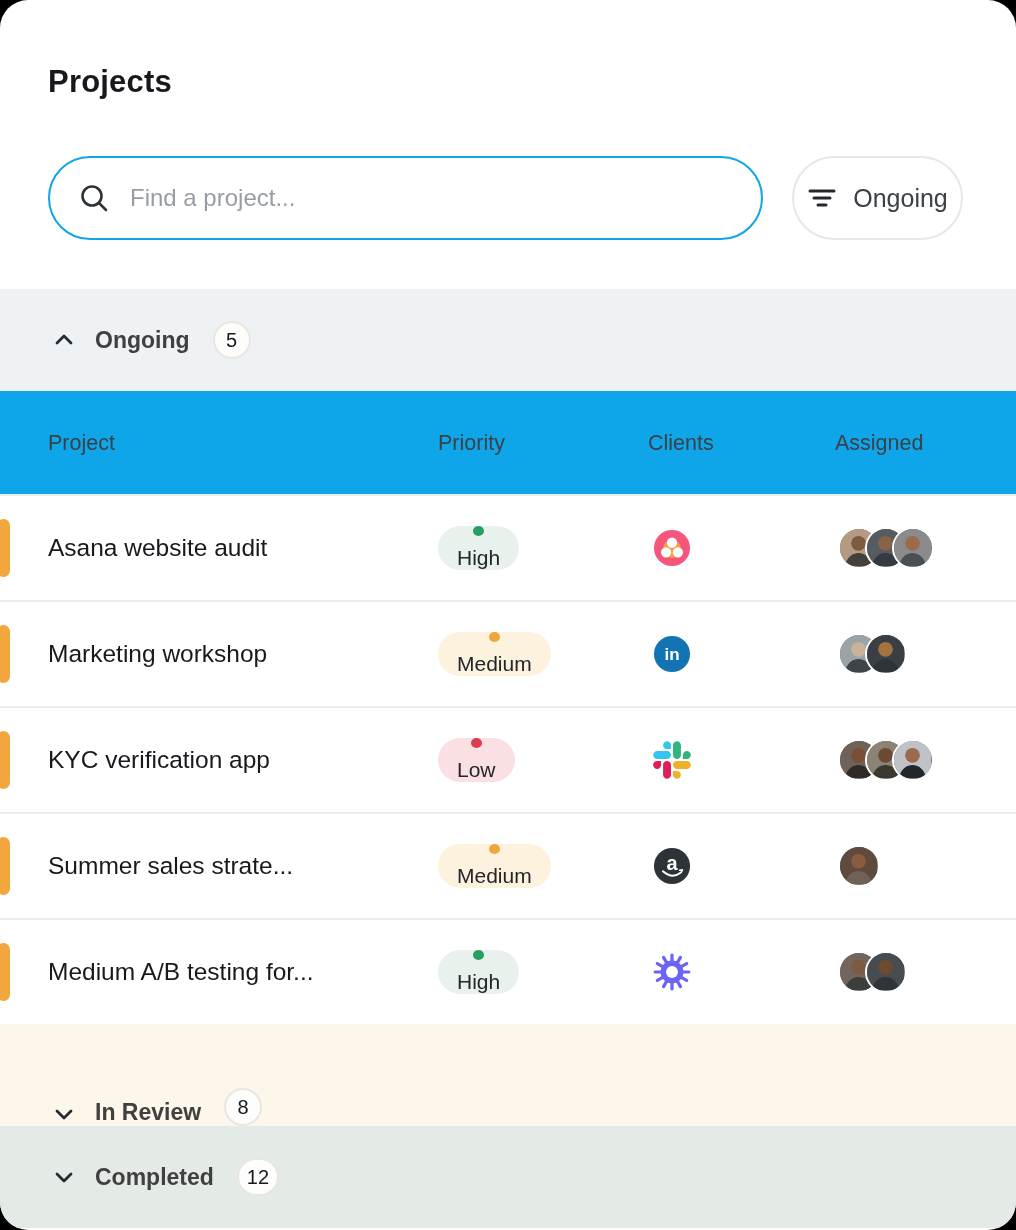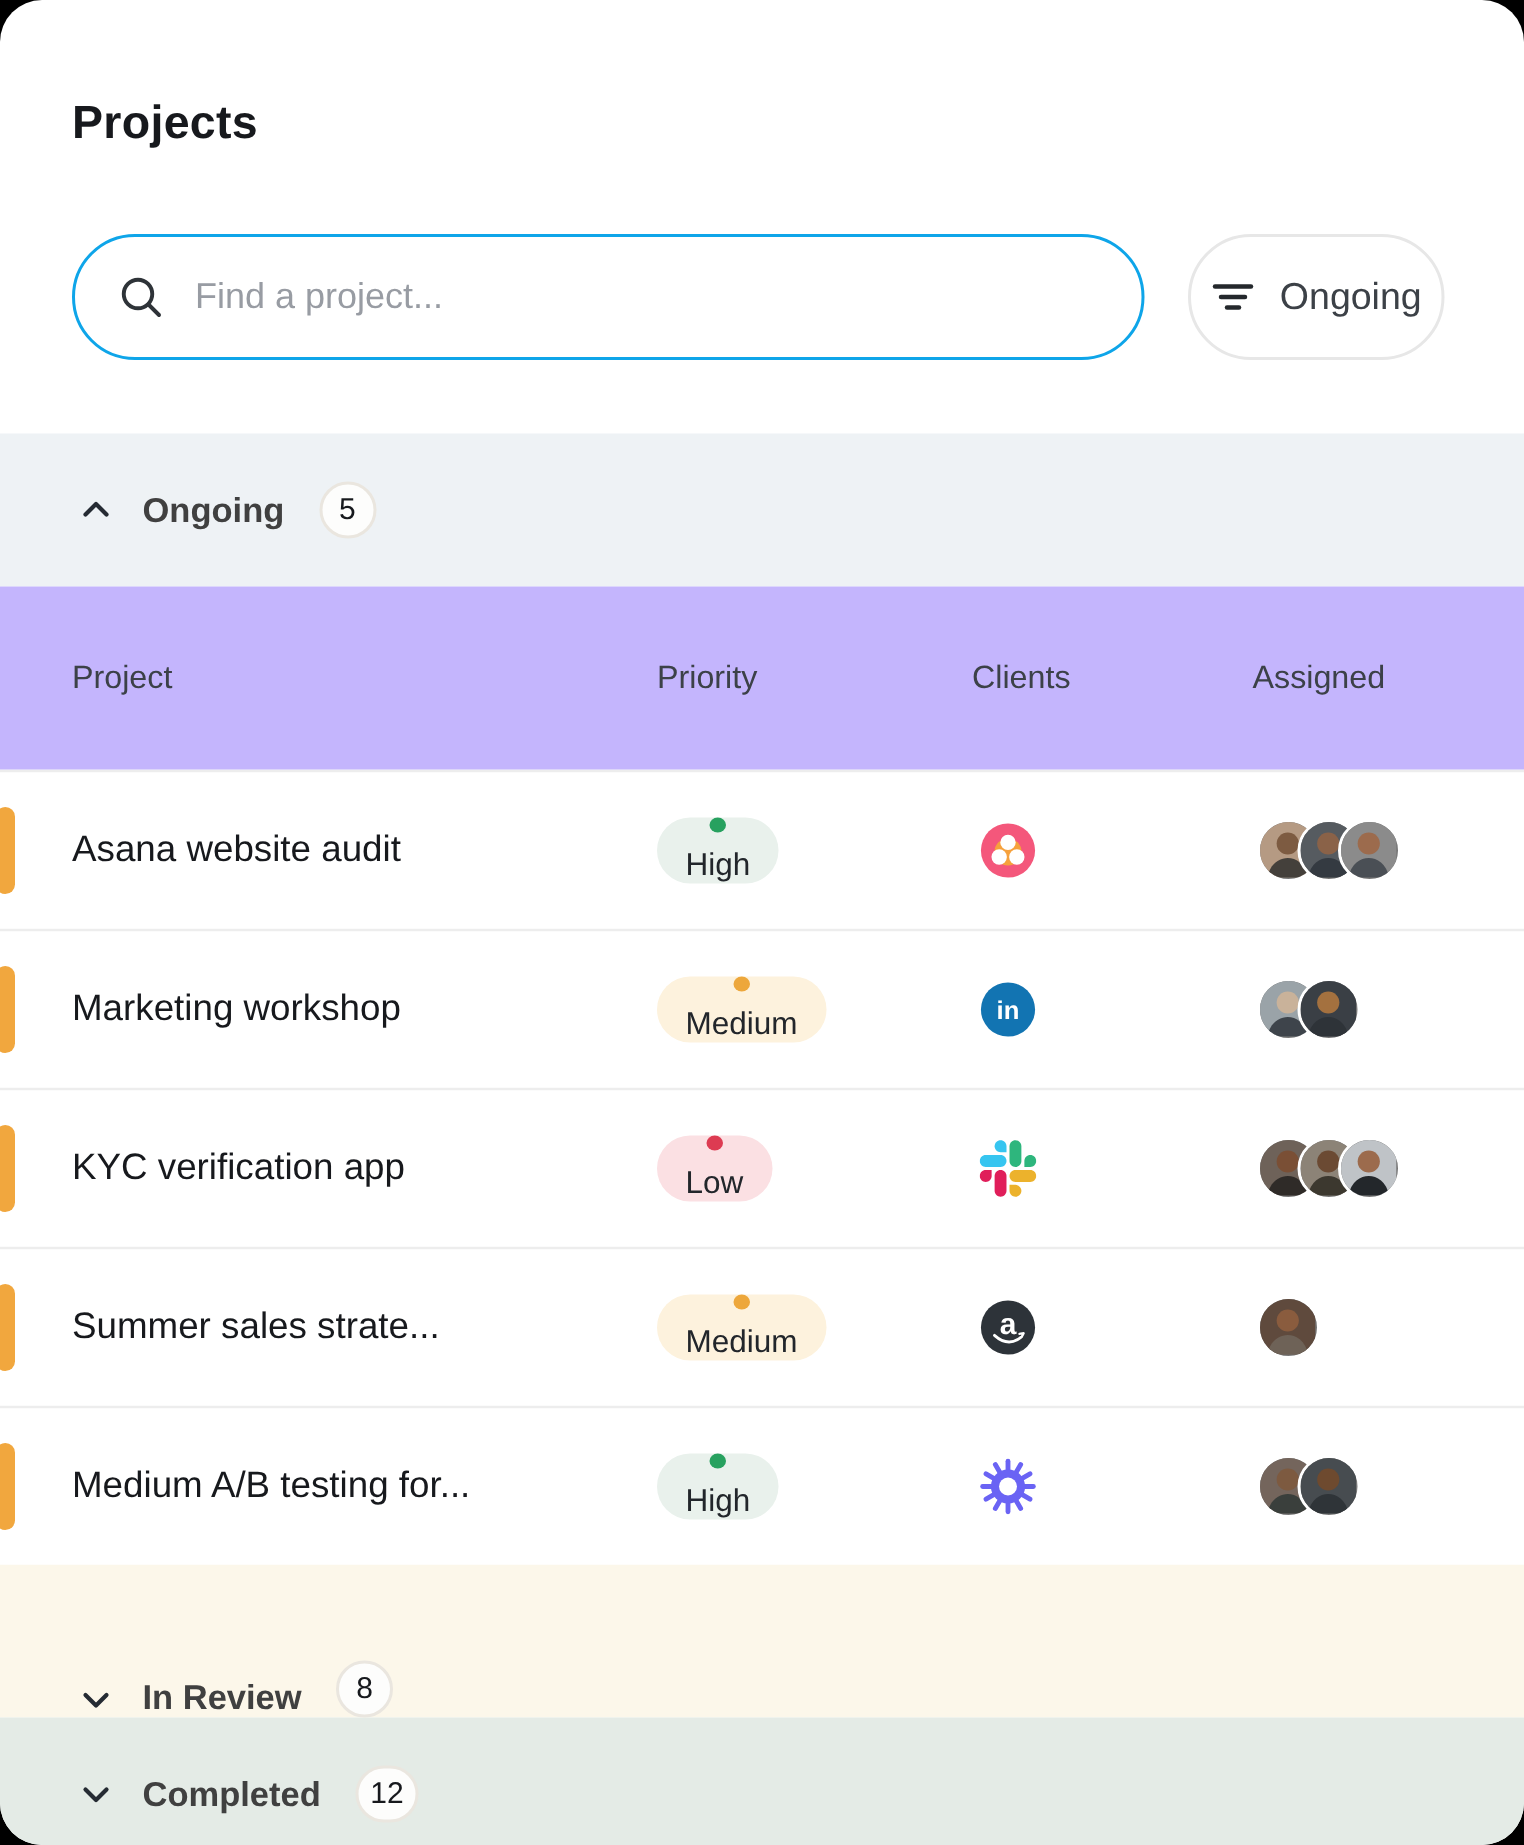--- a/index.html
+++ b/index.html
@@ -33,21 +33,21 @@
   }
   .section-strip .chev { display:flex; }
   .section-strip .chev.down svg { transform:rotate(180deg); }
   .section-label { font-size:23px; font-weight:700; color:#404040; }
   .count-badge {
     min-width:38px; height:38px; border-radius:19px; background:#fdfdfc;
     border:2px solid #eae6df; display:flex; align-items:center; justify-content:center;
     font-size:20px; color:#17191d; padding:0 8px; margin-left:4px;
   }
   
-  .table-head { position:relative; height:122px; background:#c4b5fd; }
+  .table-head { position:relative; height:103px; background:#0ea5e9; }
   .table-head .col { position:absolute; top:50%; transform:translateY(-50%); font-size:21.5px; color:#3c4148; }
   .col-project  { left:48px; }
   .col-priority { left:438px;text-align:center; }
   .col-clients  { left:648px; }
   .col-assigned { left:835px; }
   .divider { height:2px; background:#ededed; }
   .row {
     position:relative; height:104px; background:#fff; cursor:pointer;
   }
   .row-marker {

